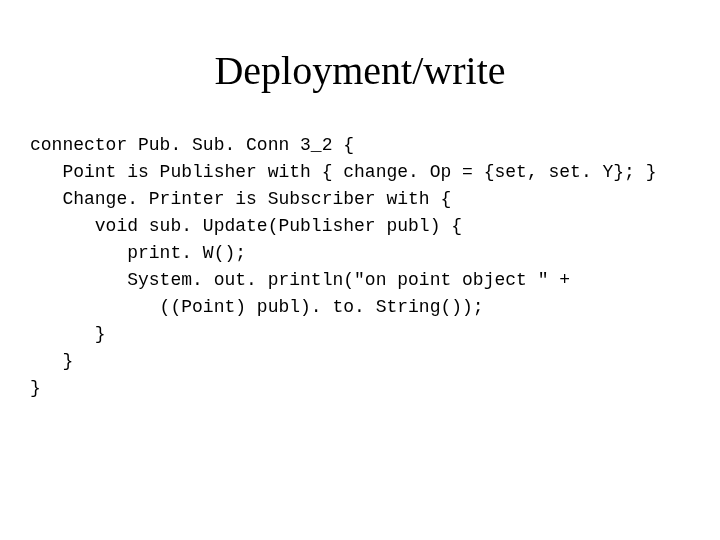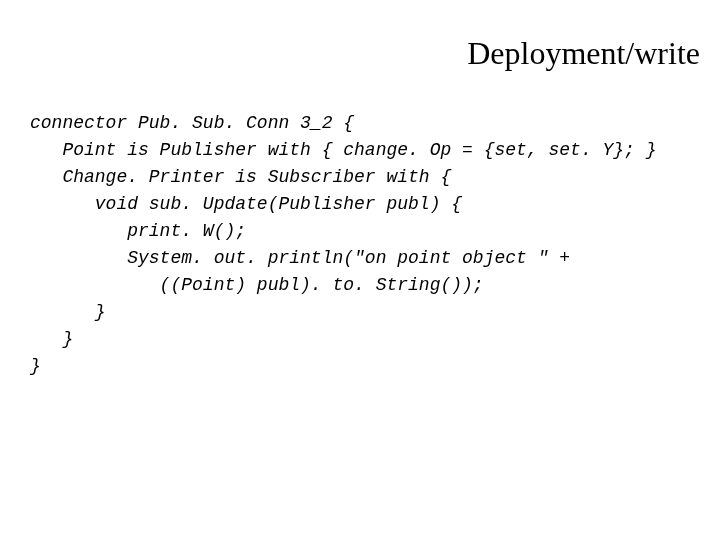--- a/index.html
+++ b/index.html
@@ -14,33 +14,33 @@
       font-family: "Times New Roman", Times, serif;
       color: #000000;
       position: relative;
     }
     .slide {
       width: 100%;
       height: 100%;
       padding: 35px 20px 20px 20px;
     }
     .title {
-      font-size: 32px;
-      text-align: right;
+      font-size: 40px;
+      text-align: center;
       font-weight: normal;
       margin-bottom: 38px;
       font-family: "Times New Roman", Times, serif;
+      margin-top: 12px;
     }
     .code-block {
       font-family: "Courier New", Courier, monospace;
       font-size: 18px;
       line-height: 1.5;
       white-space: pre;
       padding-left: 10px;
-      font-style: italic;
     }
   </style>
 </head>
 <body>
 
 <div class="slide">
   <h1 class="title">Deployment/write</h1>
   <div class="code-block"><span>connector Pub. Sub. Conn 3_2 {</span>
 <span>   Point is Publisher with { change. Op = {set, set. Y}; }</span>
 <span>   Change. Printer is Subscriber with {</span>

